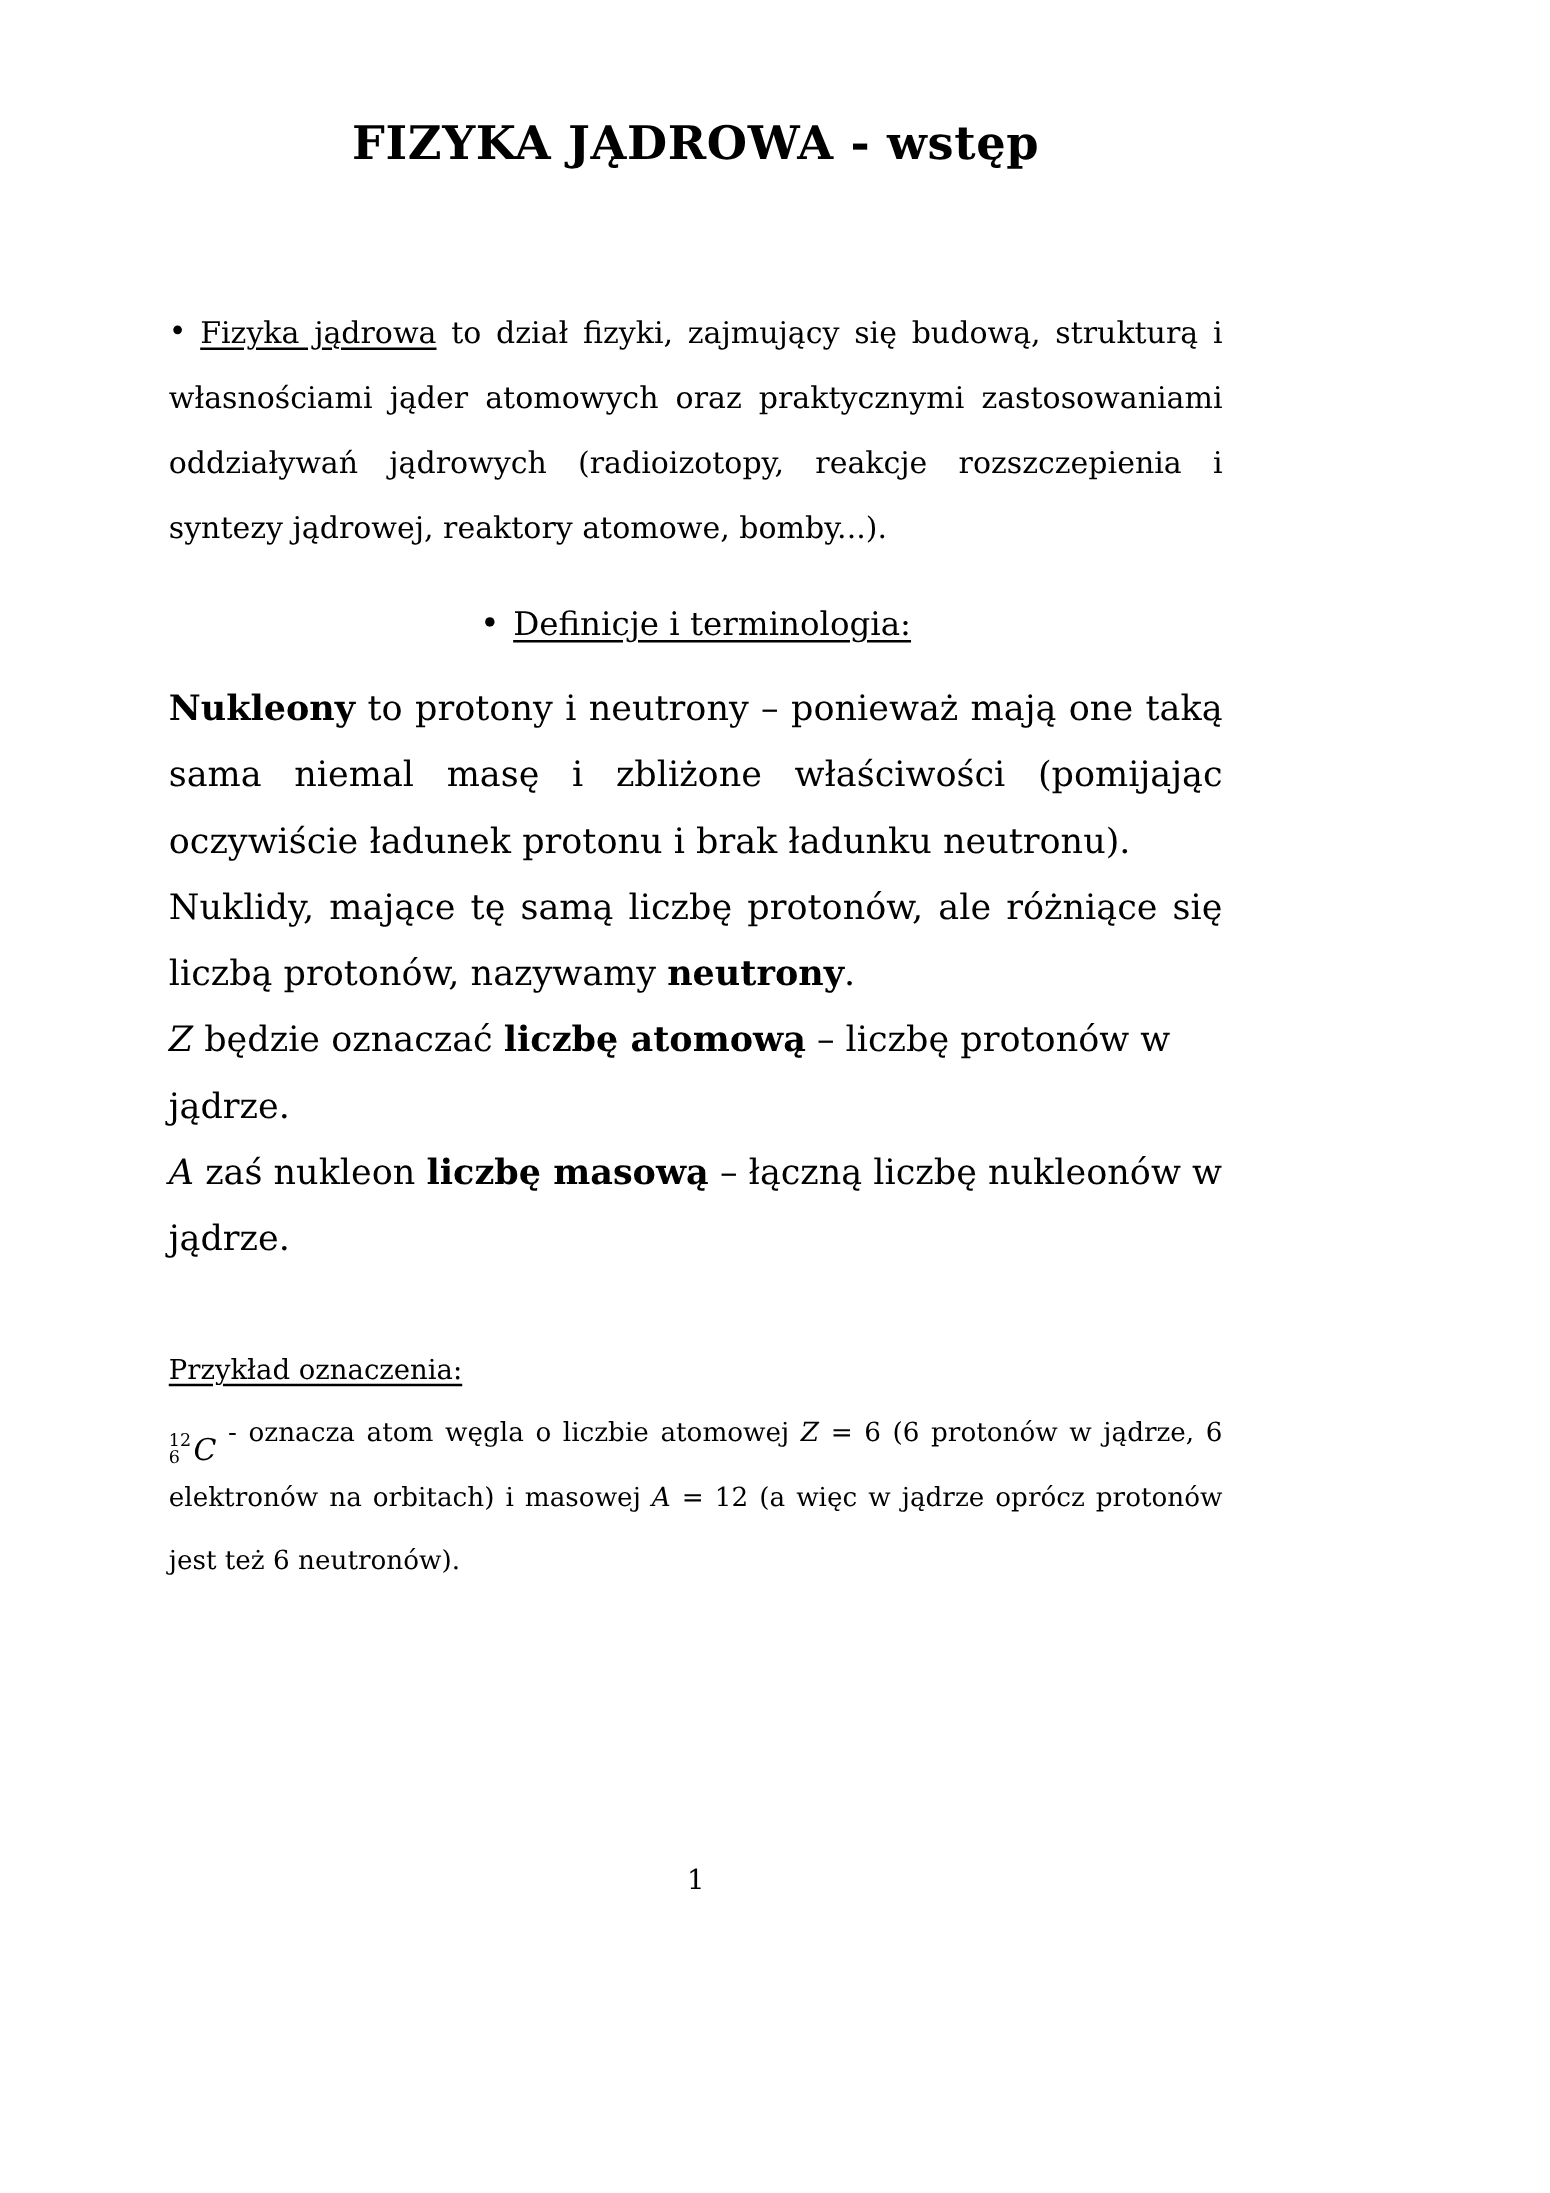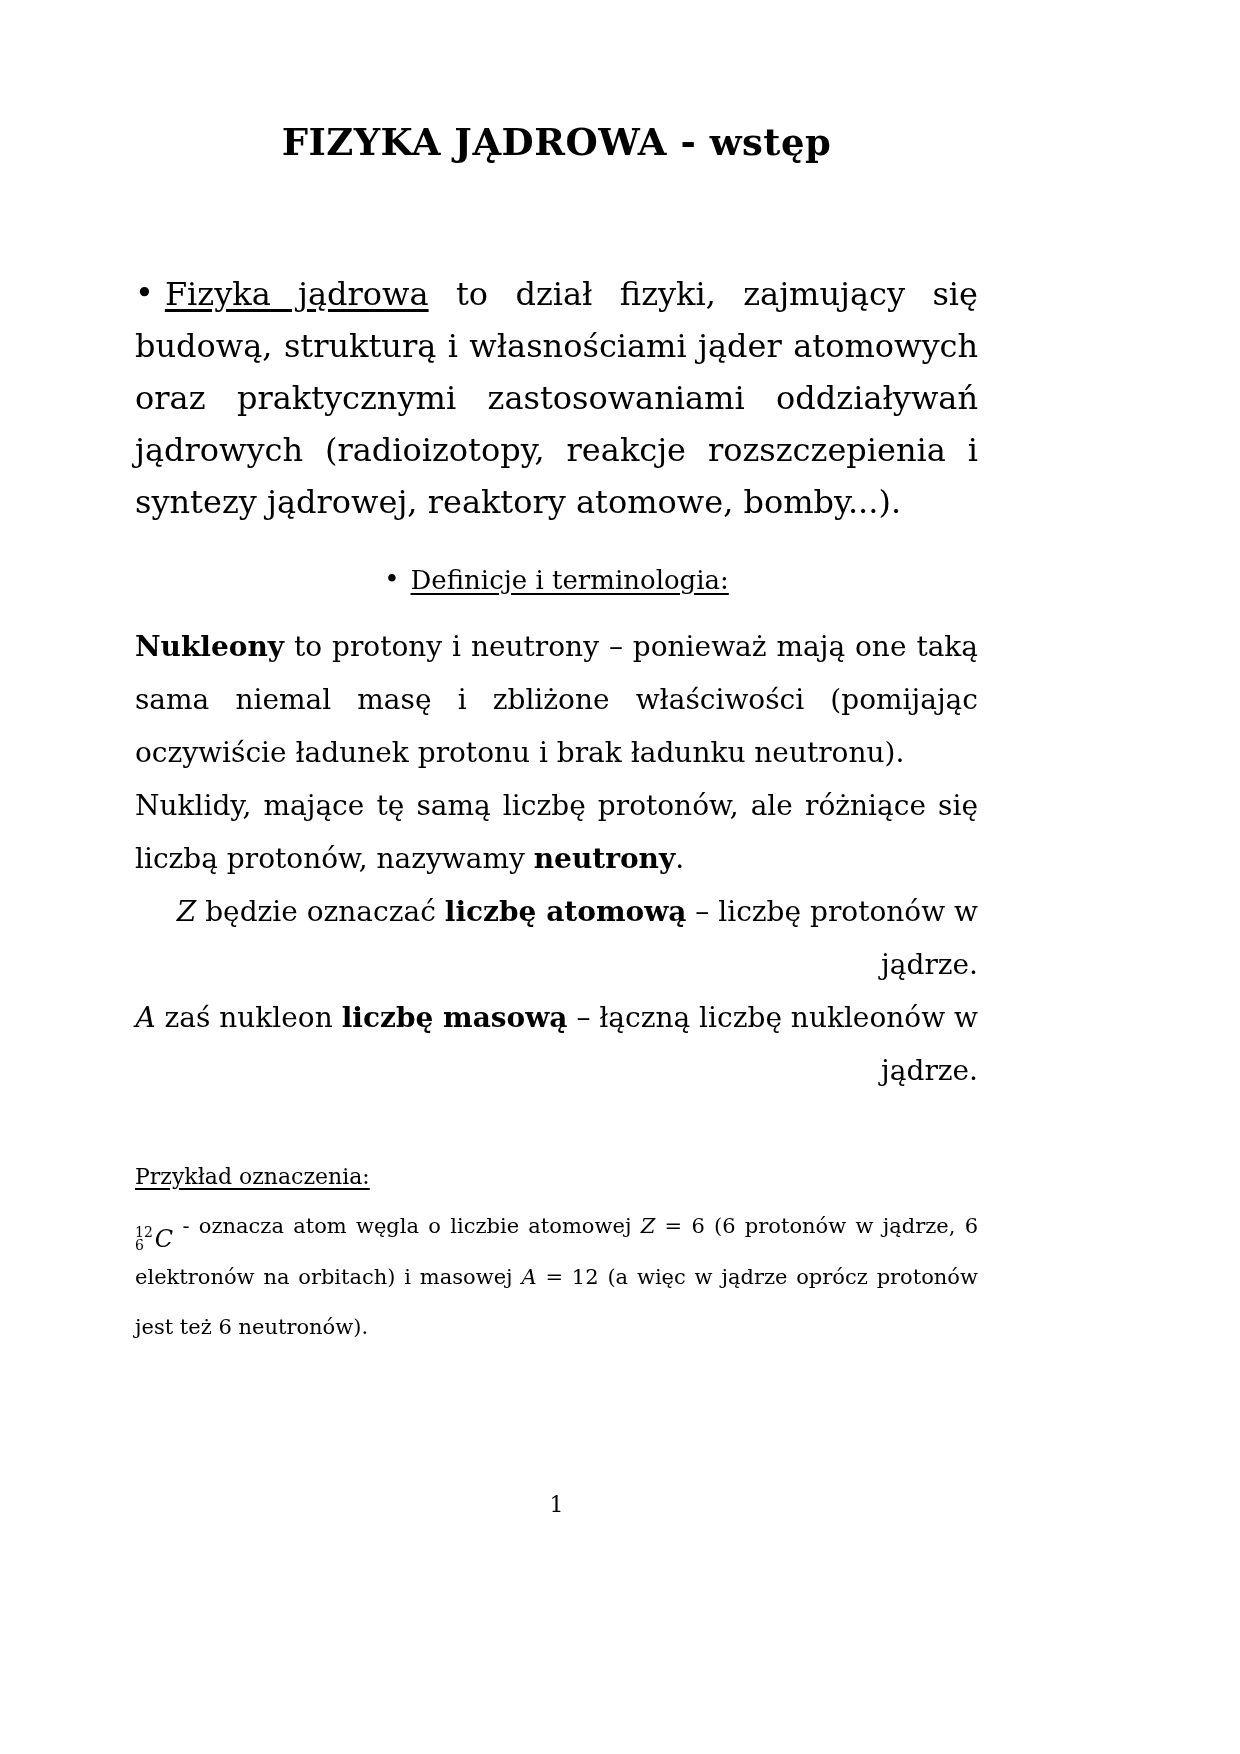--- a/index.html
+++ b/index.html
@@ -8,33 +8,33 @@
     height: 1754px;
     background: #ffffff;
     color: #000000;
     font-family: "DejaVu Serif", "Liberation Serif", serif;
   }
   .page {
     position: relative;
     width: 1240px;
     height: 1754px;
     box-sizing: border-box;
-    padding: 120px 262px 0 135px;
+    padding: 92px 262px 0 135px;
     overflow: hidden;
   }
   .title {
     font-size: 37px;
     font-weight: bold;
     text-align: center;
     margin: 0 0 104px 0;
     letter-spacing: 0.5px;
   }
   p { margin: 0; }
   .body-text {
-    font-size: 32px;
+    font-size: 24px;
     line-height: 52px;
     text-align: justify;
   }
   .defs-text {
     font-size: 28px;
     line-height: 53px;
     text-align: justify;
   }
   .def-heading {
     font-size: 26px;
@@ -44,21 +44,21 @@
     text-align: center;
   }
   .bullet {
     display: inline-block;
     margin-right: 11px;
     transform: translateY(-1px);
   }
   .u { text-decoration: underline; text-underline-offset: 4px; }
   b, .bold { font-weight: bold; }
   .math { font-style: italic; }
-  .single { text-align: right; }
+  .single { text-align: left; }
   .example-heading {
     margin-top: 56px;
     font-size: 22px;
     line-height: 48px;
   }
   .example-text {
     font-size: 21px;
     line-height: 50px;
     text-align: justify;
   }

